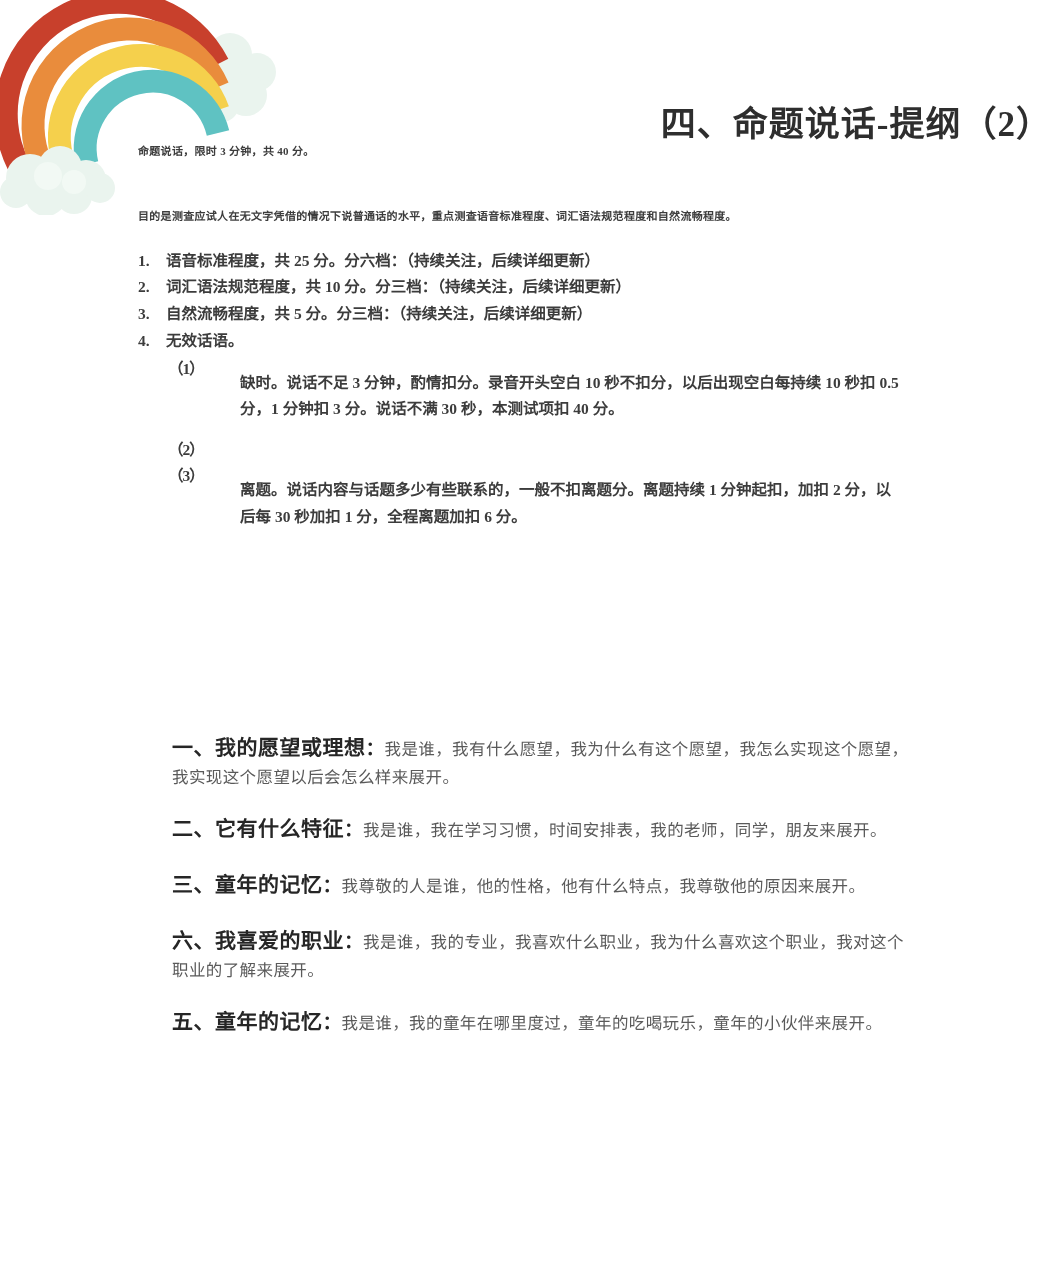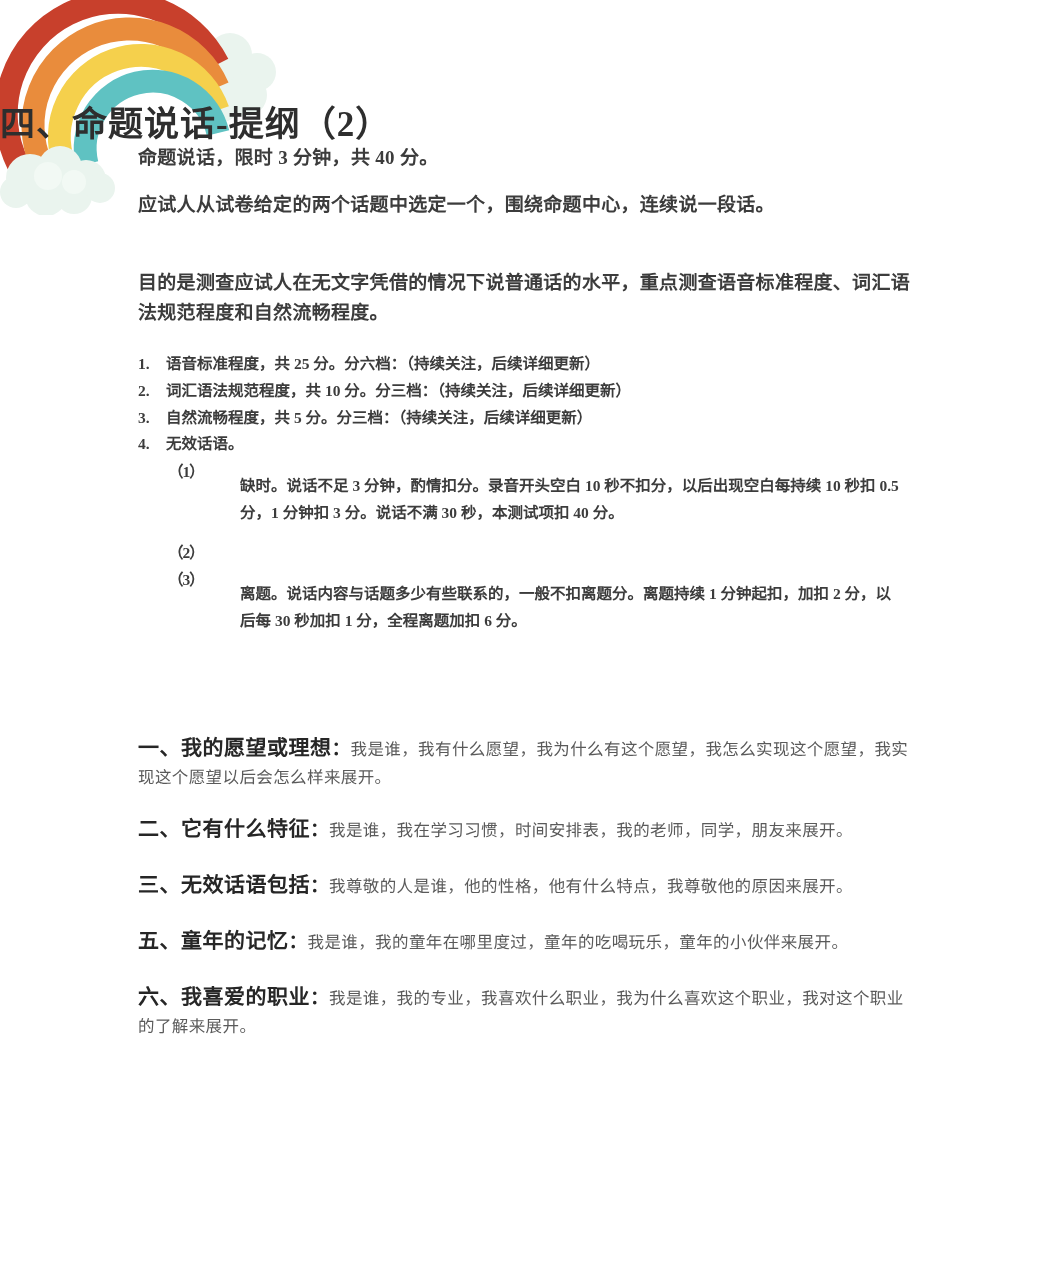--- a/index.html
+++ b/index.html
@@ -36,38 +36,38 @@
     pointer-events: none;
   }
   .rainbow-deco svg { display: block; }
 
   
   .doc-title {
     position: absolute;
     left: 0;
     top: 72px;
     width: 1052px;
-    text-align: left;
+    text-align: right;
     font-size: 35px;
     font-weight: 700;
     letter-spacing: 1px;
     color: #2e2e2e;
     font-family: "Liberation Serif", "DejaVu Serif", serif;
   }
 
   
   .content {
     position: absolute;
     left: 138px;
     top: 143px;
     width: 778px;
   }
 
   .intro-p {
-    font-size: 19px;
+    font-size: 11px;
     font-weight: 700;
     line-height: 1.62;
     color: #3c3c3c;
     margin: 0 0 16px 0;
     letter-spacing: 0.3px;
   }
   .intro-p.last { margin-bottom: 0; margin-top: 47px; }
 
   
   .crit-list {
@@ -121,20 +121,21 @@
     top: 733px;
     width: 778px;
   }
   .topic {
     margin-bottom: 24px;
   }
   .topic:last-child { margin-bottom: 0; }
   .topic-line {
     line-height: 1.52;
     color: #555555;
+    margin-left: 34px;
   }
   .topic-head {
     font-size: 21px;
     font-weight: 700;
     color: #262626;
     letter-spacing: 0.5px;
   }
   .topic-colon {
     font-size: 19px;
     font-weight: 700;
@@ -186,21 +187,20 @@
         <circle cx="74" cy="182" r="12"></circle>
       </g>
     </svg>
   </div>
 
   <h1 class="doc-title">四、命题说话-提纲（2）</h1>
 
   <div class="content">
 
     <p class="intro-p">命题说话，限时 3 分钟，共 40 分。</p>
-    <p class="intro-p">应试人从试卷给定的两个话题中选定一个，围绕命题中心，连续说一段话。</p>
     <p class="intro-p last">目的是测查应试人在无文字凭借的情况下说普通话的水平，重点测查语音标准程度、词汇语法规范程度和自然流畅程度。</p>
 
     <ul class="crit-list">
       <li class="crit-item">
         <span class="crit-num">1.</span>
         <span class="crit-text">语音标准程度，共 25 分。分六档：（持续关注，后续详细更新）</span>
       </li>
       <li class="crit-item">
         <span class="crit-num">2.</span>
         <span class="crit-text">词汇语法规范程度，共 10 分。分三档：（持续关注，后续详细更新）</span>
@@ -245,32 +245,32 @@
     </div>
 
     <div class="topic">
       <div class="topic-line">
         <span class="topic-head">二、它有什么特征</span><span class="topic-colon">：</span><span class="topic-desc">我是谁，我在学习习惯，时间安排表，我的老师，同学，朋友来展开。</span>
       </div>
     </div>
 
     <div class="topic">
       <div class="topic-line">
-        <span class="topic-head">三、无效话语包括</span><span class="topic-colon">：</span><span class="topic-desc">我尊敬的人是谁，他的性格，他有什么特点，我尊敬他的原因来展开。</span>
-      </div>
-    </div>
-
+        <span class="topic-head">三、童年的记忆</span><span class="topic-colon">：</span><span class="topic-desc">我尊敬的人是谁，他的性格，他有什么特点，我尊敬他的原因来展开。</span>
+      </div>
+    </div>
+
+
+    <div class="topic">
+      <div class="topic-line">
+        <span class="topic-head">六、我喜爱的职业</span><span class="topic-colon">：</span><span class="topic-desc">我是谁，我的专业，我喜欢什么职业，我为什么喜欢这个职业，我对这个职业的了解来展开。</span>
+      </div>
+    </div>
 
     <div class="topic">
       <div class="topic-line">
         <span class="topic-head">五、童年的记忆</span><span class="topic-colon">：</span><span class="topic-desc">我是谁，我的童年在哪里度过，童年的吃喝玩乐，童年的小伙伴来展开。</span>
       </div>
     </div>
 
-    <div class="topic">
-      <div class="topic-line">
-        <span class="topic-head">六、我喜爱的职业</span><span class="topic-colon">：</span><span class="topic-desc">我是谁，我的专业，我喜欢什么职业，我为什么喜欢这个职业，我对这个职业的了解来展开。</span>
-      </div>
-    </div>
-
   </div>
 
 </div>
 
 </body></html>

